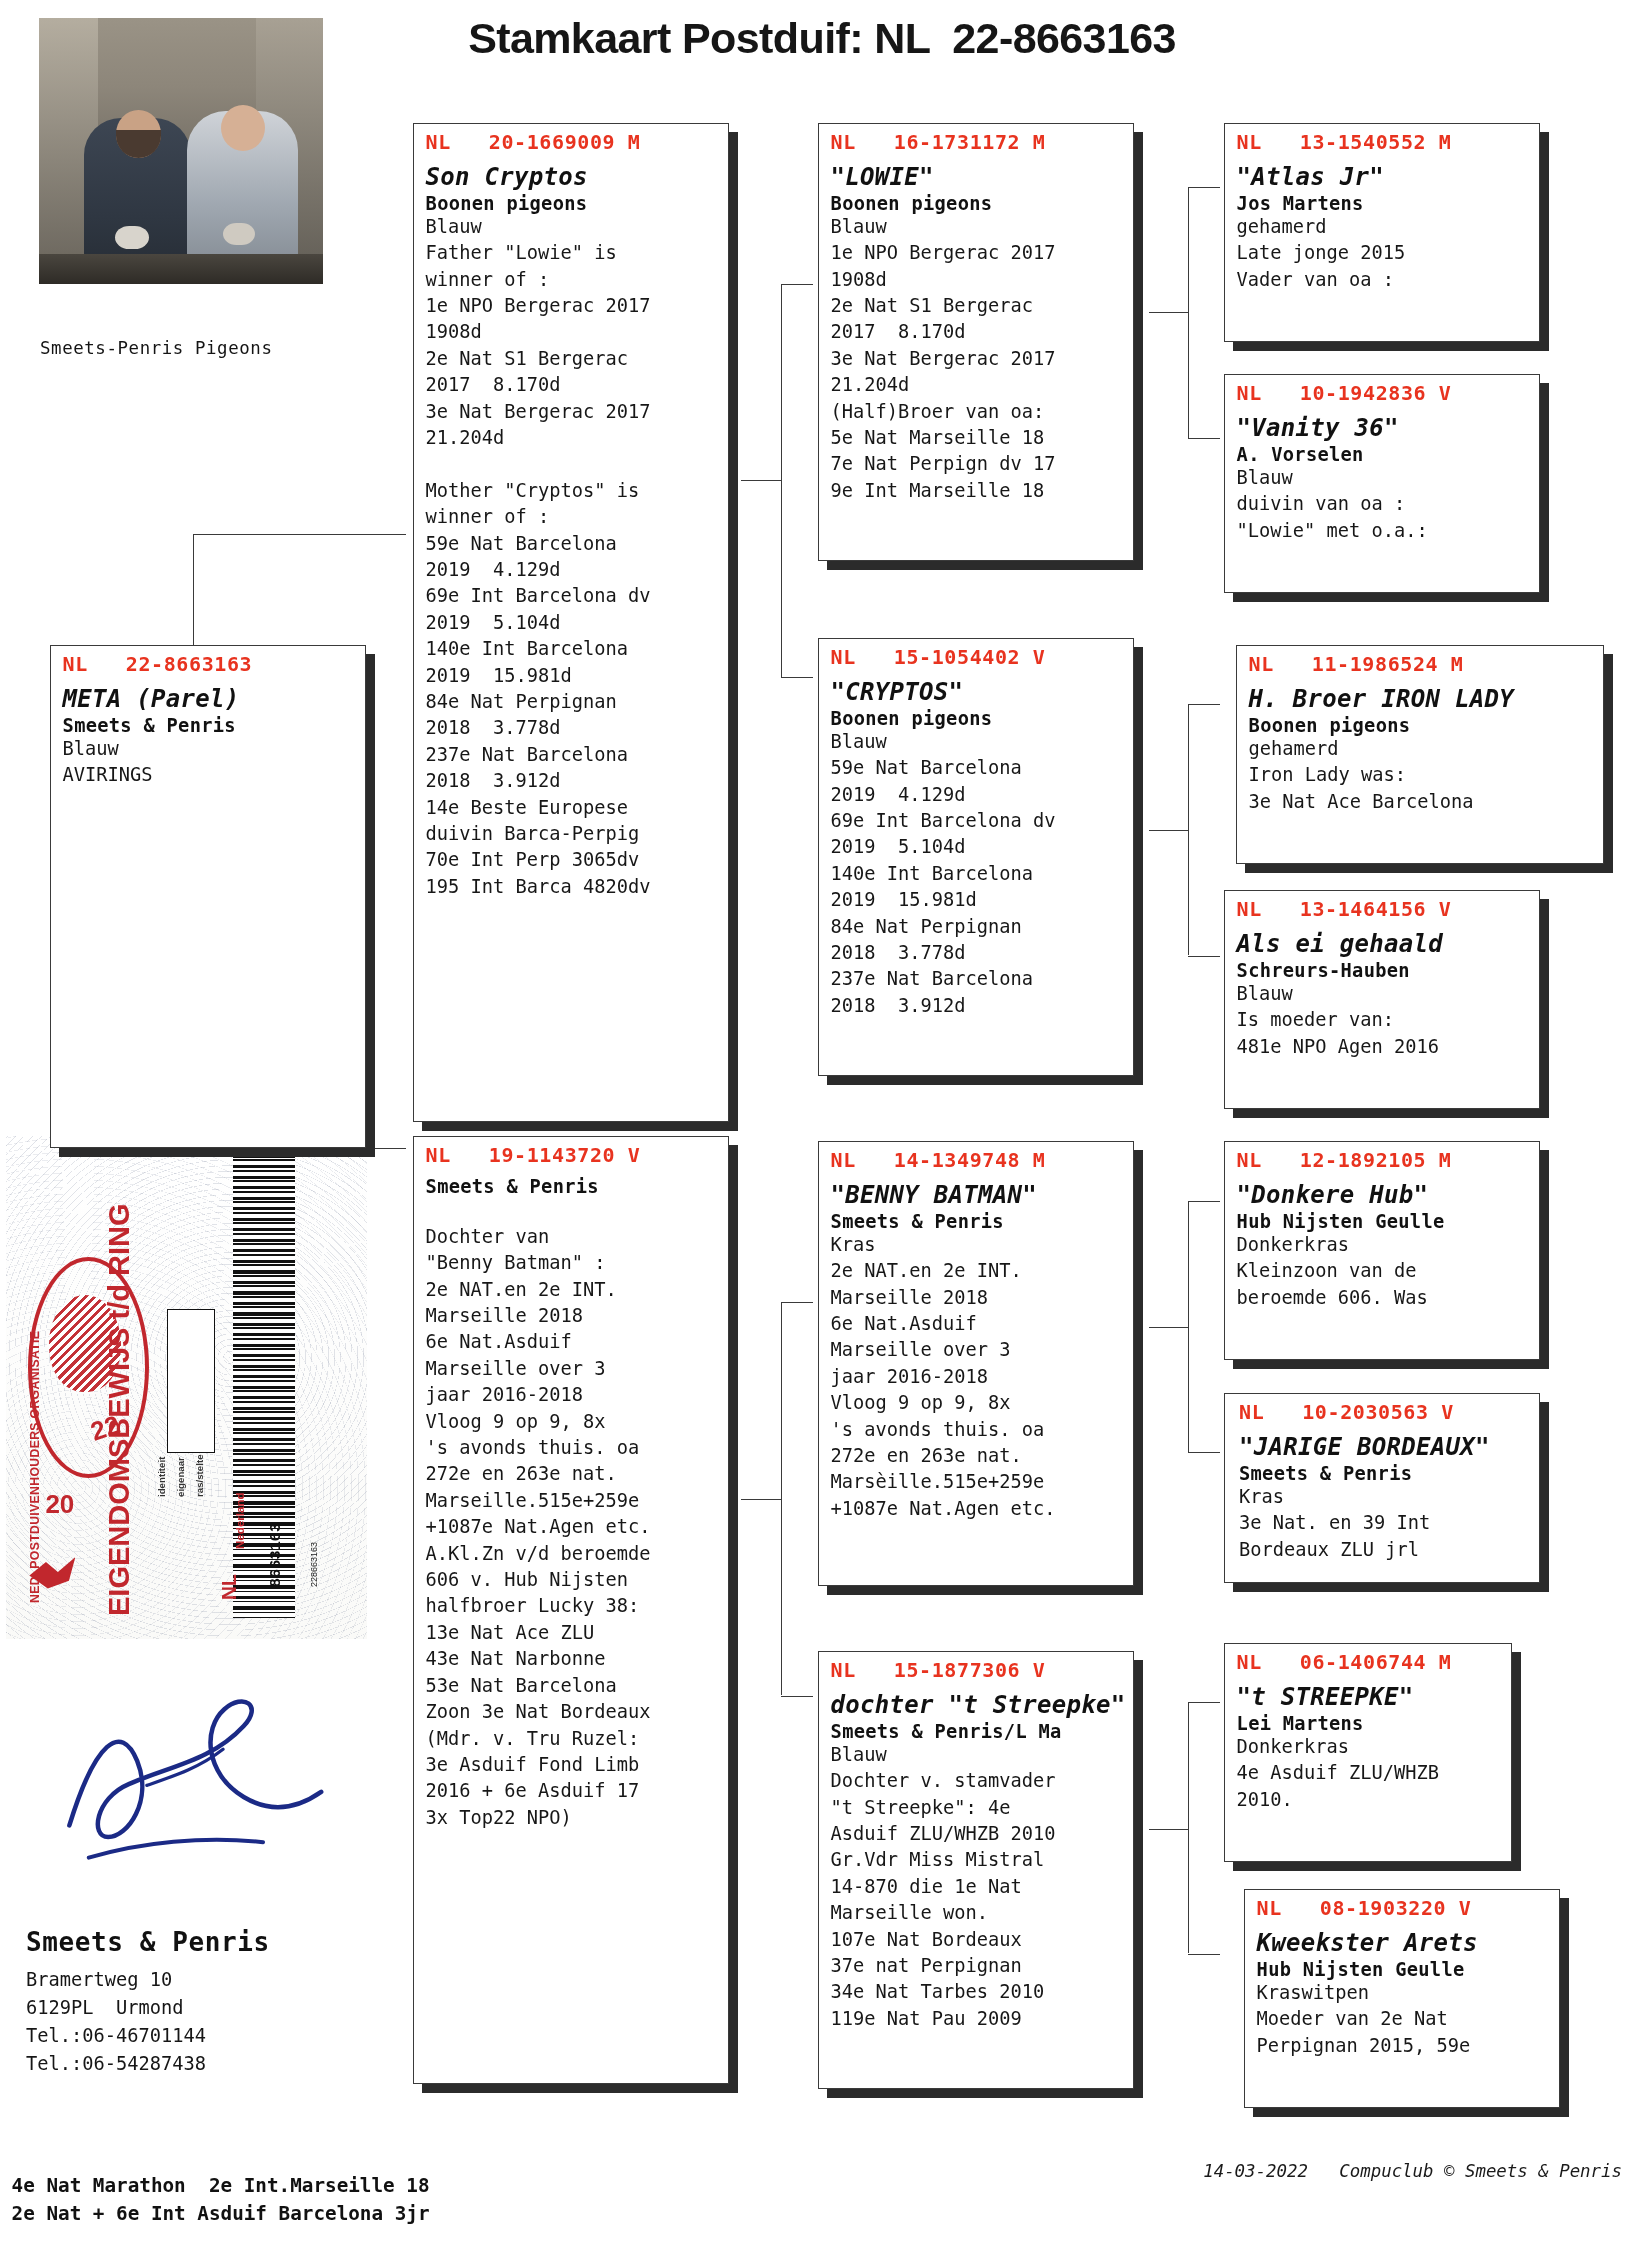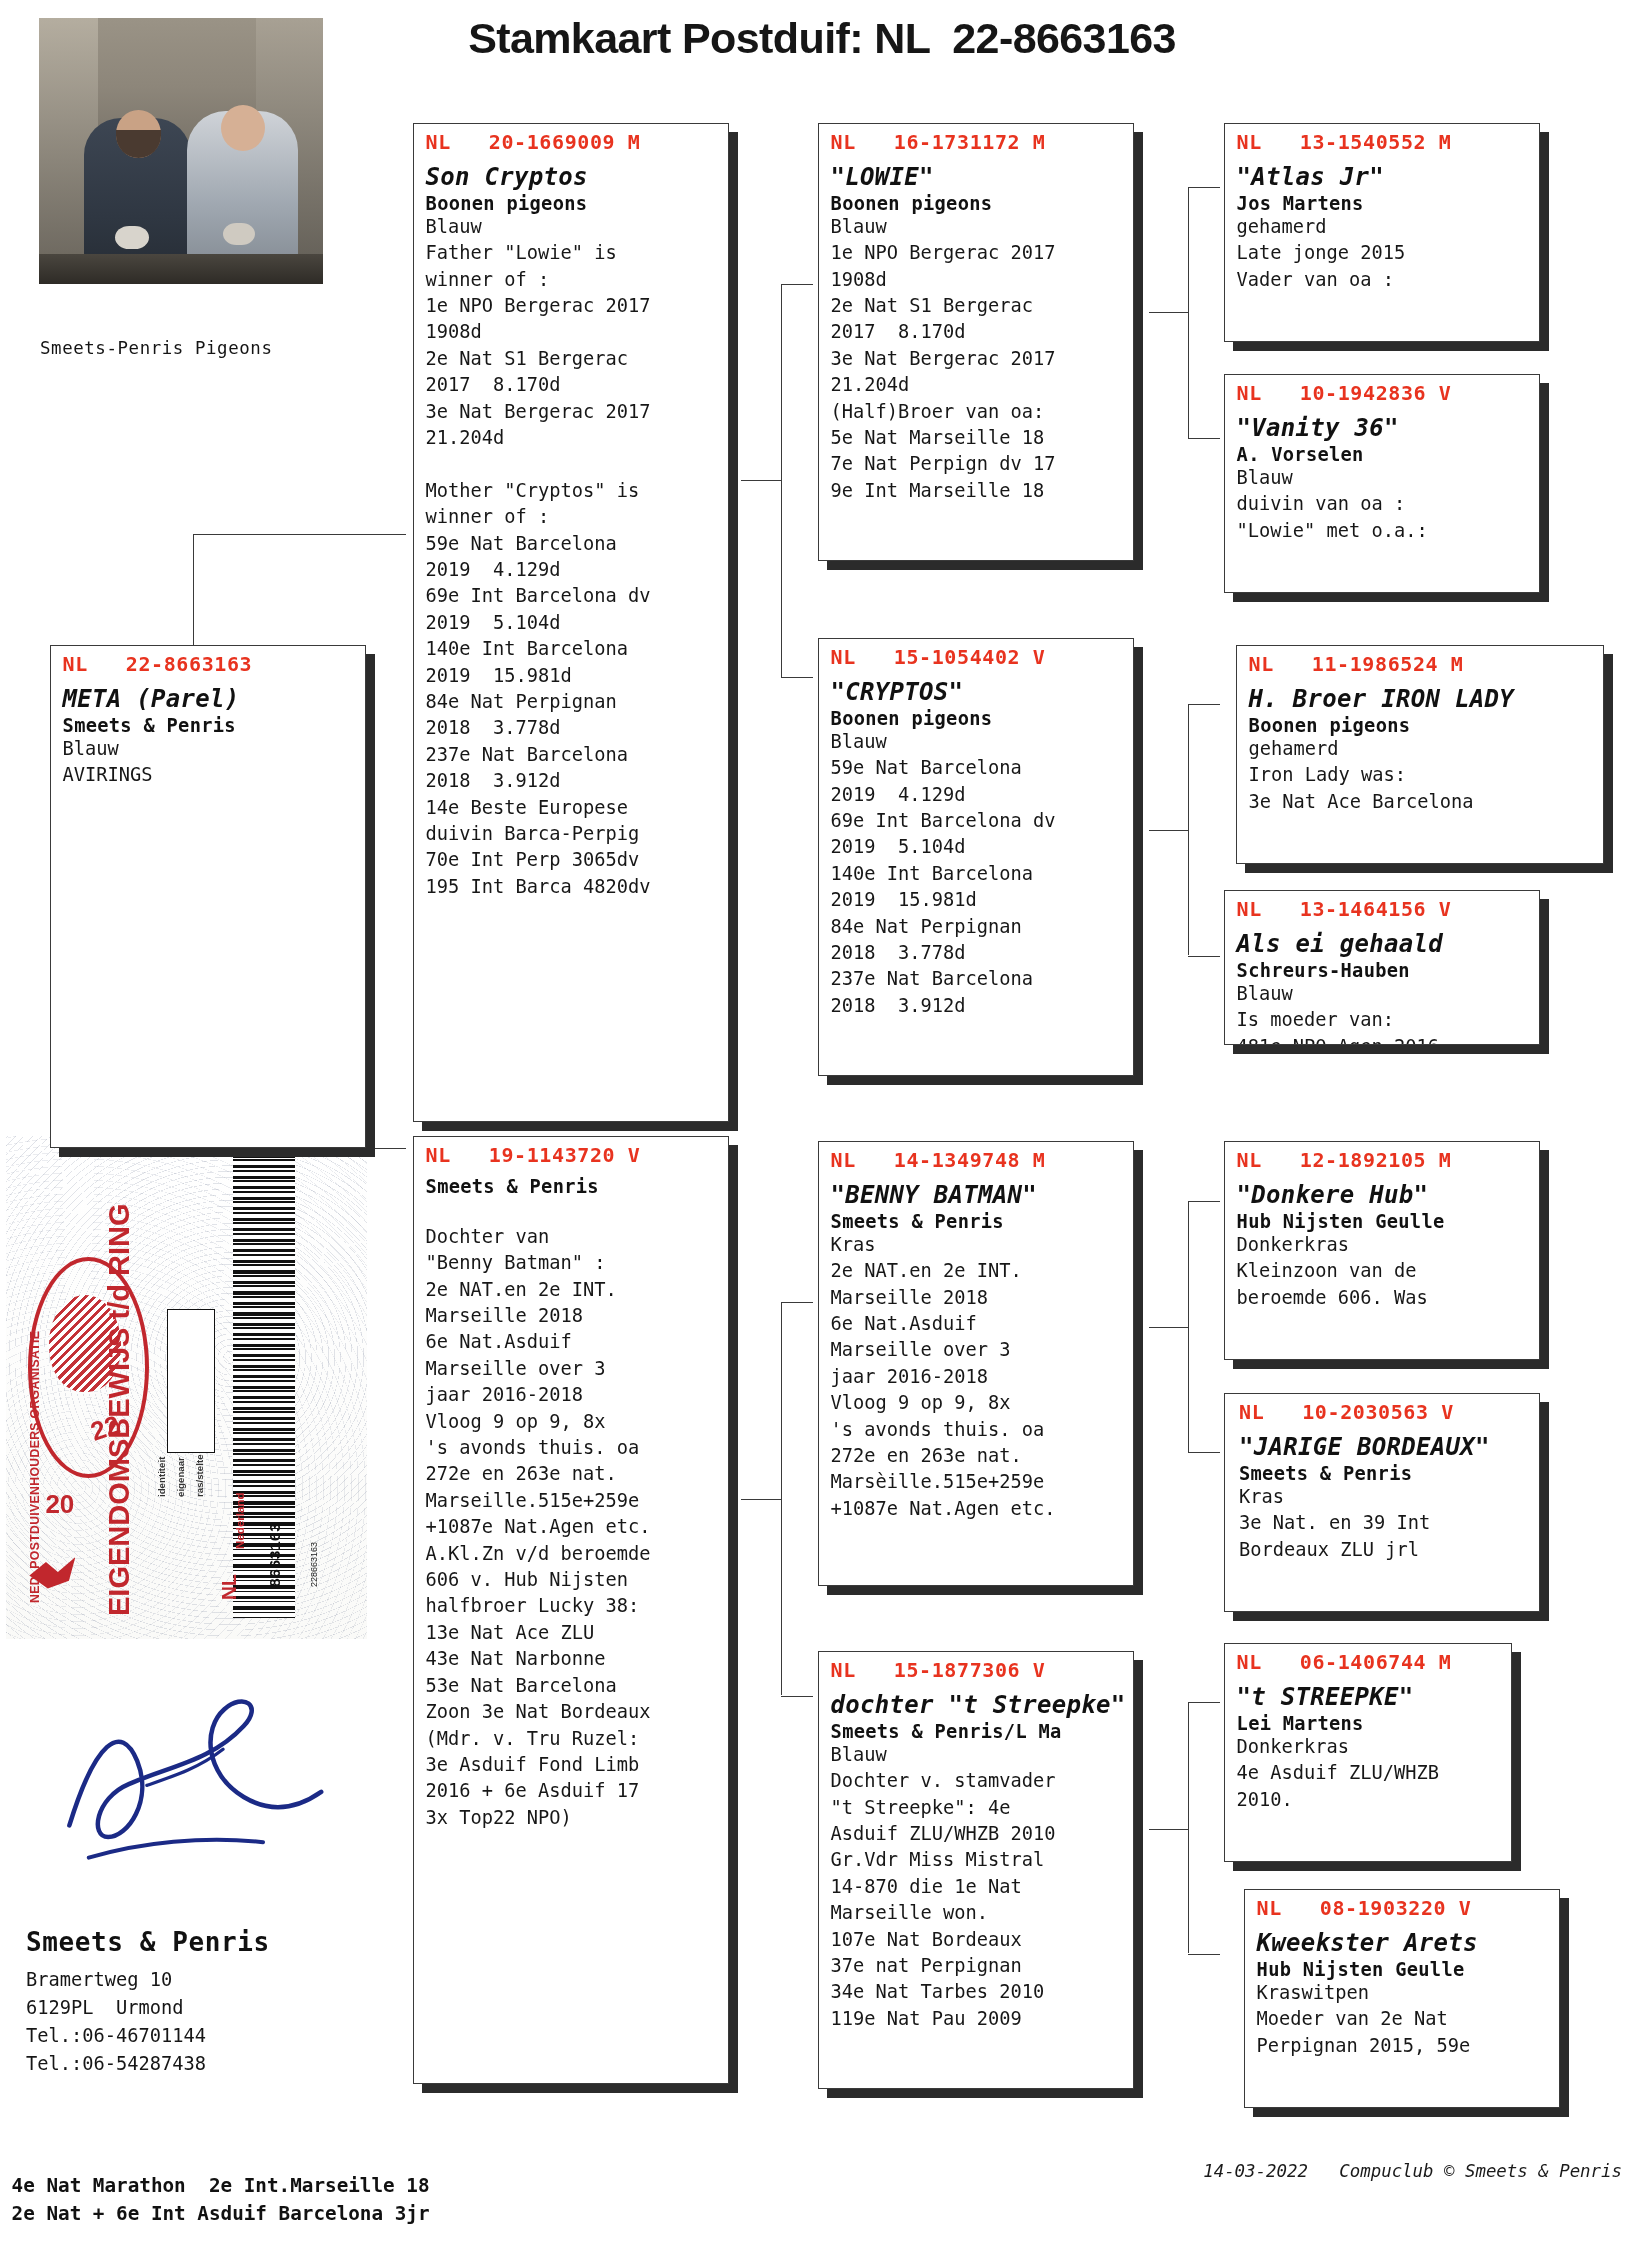--- a/index.html
+++ b/index.html
@@ -303,35 +303,35 @@
     <div class="detail"><div>Blauw</div><div>duivin van oa :</div><div>"Lowie" met o.a.:</div></div>
   </div>
 
   <div class="ped-box" style="left:1224px;top:645px;width:368px;height:219px;margin-left:12px;">
     <div class="ring-id">NL   11-1986524 M</div>
     <div class="nickname">H. Broer IRON LADY</div>
     <div class="fancier">Boonen pigeons</div>
     <div class="detail"><div>gehamerd</div><div>Iron Lady was:</div><div>3e Nat Ace Barcelona</div></div>
   </div>
 
-  <div class="ped-box" style="left:1224px;top:890px;width:316px;height:155px;">
+  <div class="ped-box" style="left:1224px;top:890px;width:316px;height:219px;">
     <div class="ring-id">NL   13-1464156 V</div>
     <div class="nickname">Als ei gehaald</div>
     <div class="fancier">Schreurs-Hauben</div>
     <div class="detail"><div>Blauw</div><div>Is moeder van:</div><div>481e NPO Agen 2016</div></div>
   </div>
 
   <div class="ped-box" style="left:1224px;top:1141px;width:316px;height:219px;">
     <div class="ring-id">NL   12-1892105 M</div>
     <div class="nickname">"Donkere Hub"</div>
     <div class="fancier">Hub Nijsten Geulle</div>
     <div class="detail"><div>Donkerkras</div><div>Kleinzoon van de</div><div>beroemde 606. Was</div></div>
   </div>
 
-  <div class="ped-box" style="left:1224px;top:1393px;width:316px;height:219px;padding-left:14px;">
+  <div class="ped-box" style="left:1224px;top:1393px;width:316px;height:190px;padding-left:14px;">
     <div class="ring-id">NL   10-2030563 V</div>
     <div class="nickname">"JARIGE BORDEAUX"</div>
     <div class="fancier">Smeets &amp; Penris</div>
     <div class="detail"><div>Kras</div><div>3e Nat. en 39 Int</div><div>Bordeaux ZLU jrl</div></div>
   </div>
 
   <div class="ped-box" style="left:1224px;top:1643px;width:288px;height:219px;">
     <div class="ring-id">NL   06-1406744 M</div>
     <div class="nickname">"t STREEPKE"</div>
     <div class="fancier">Lei Martens</div>

